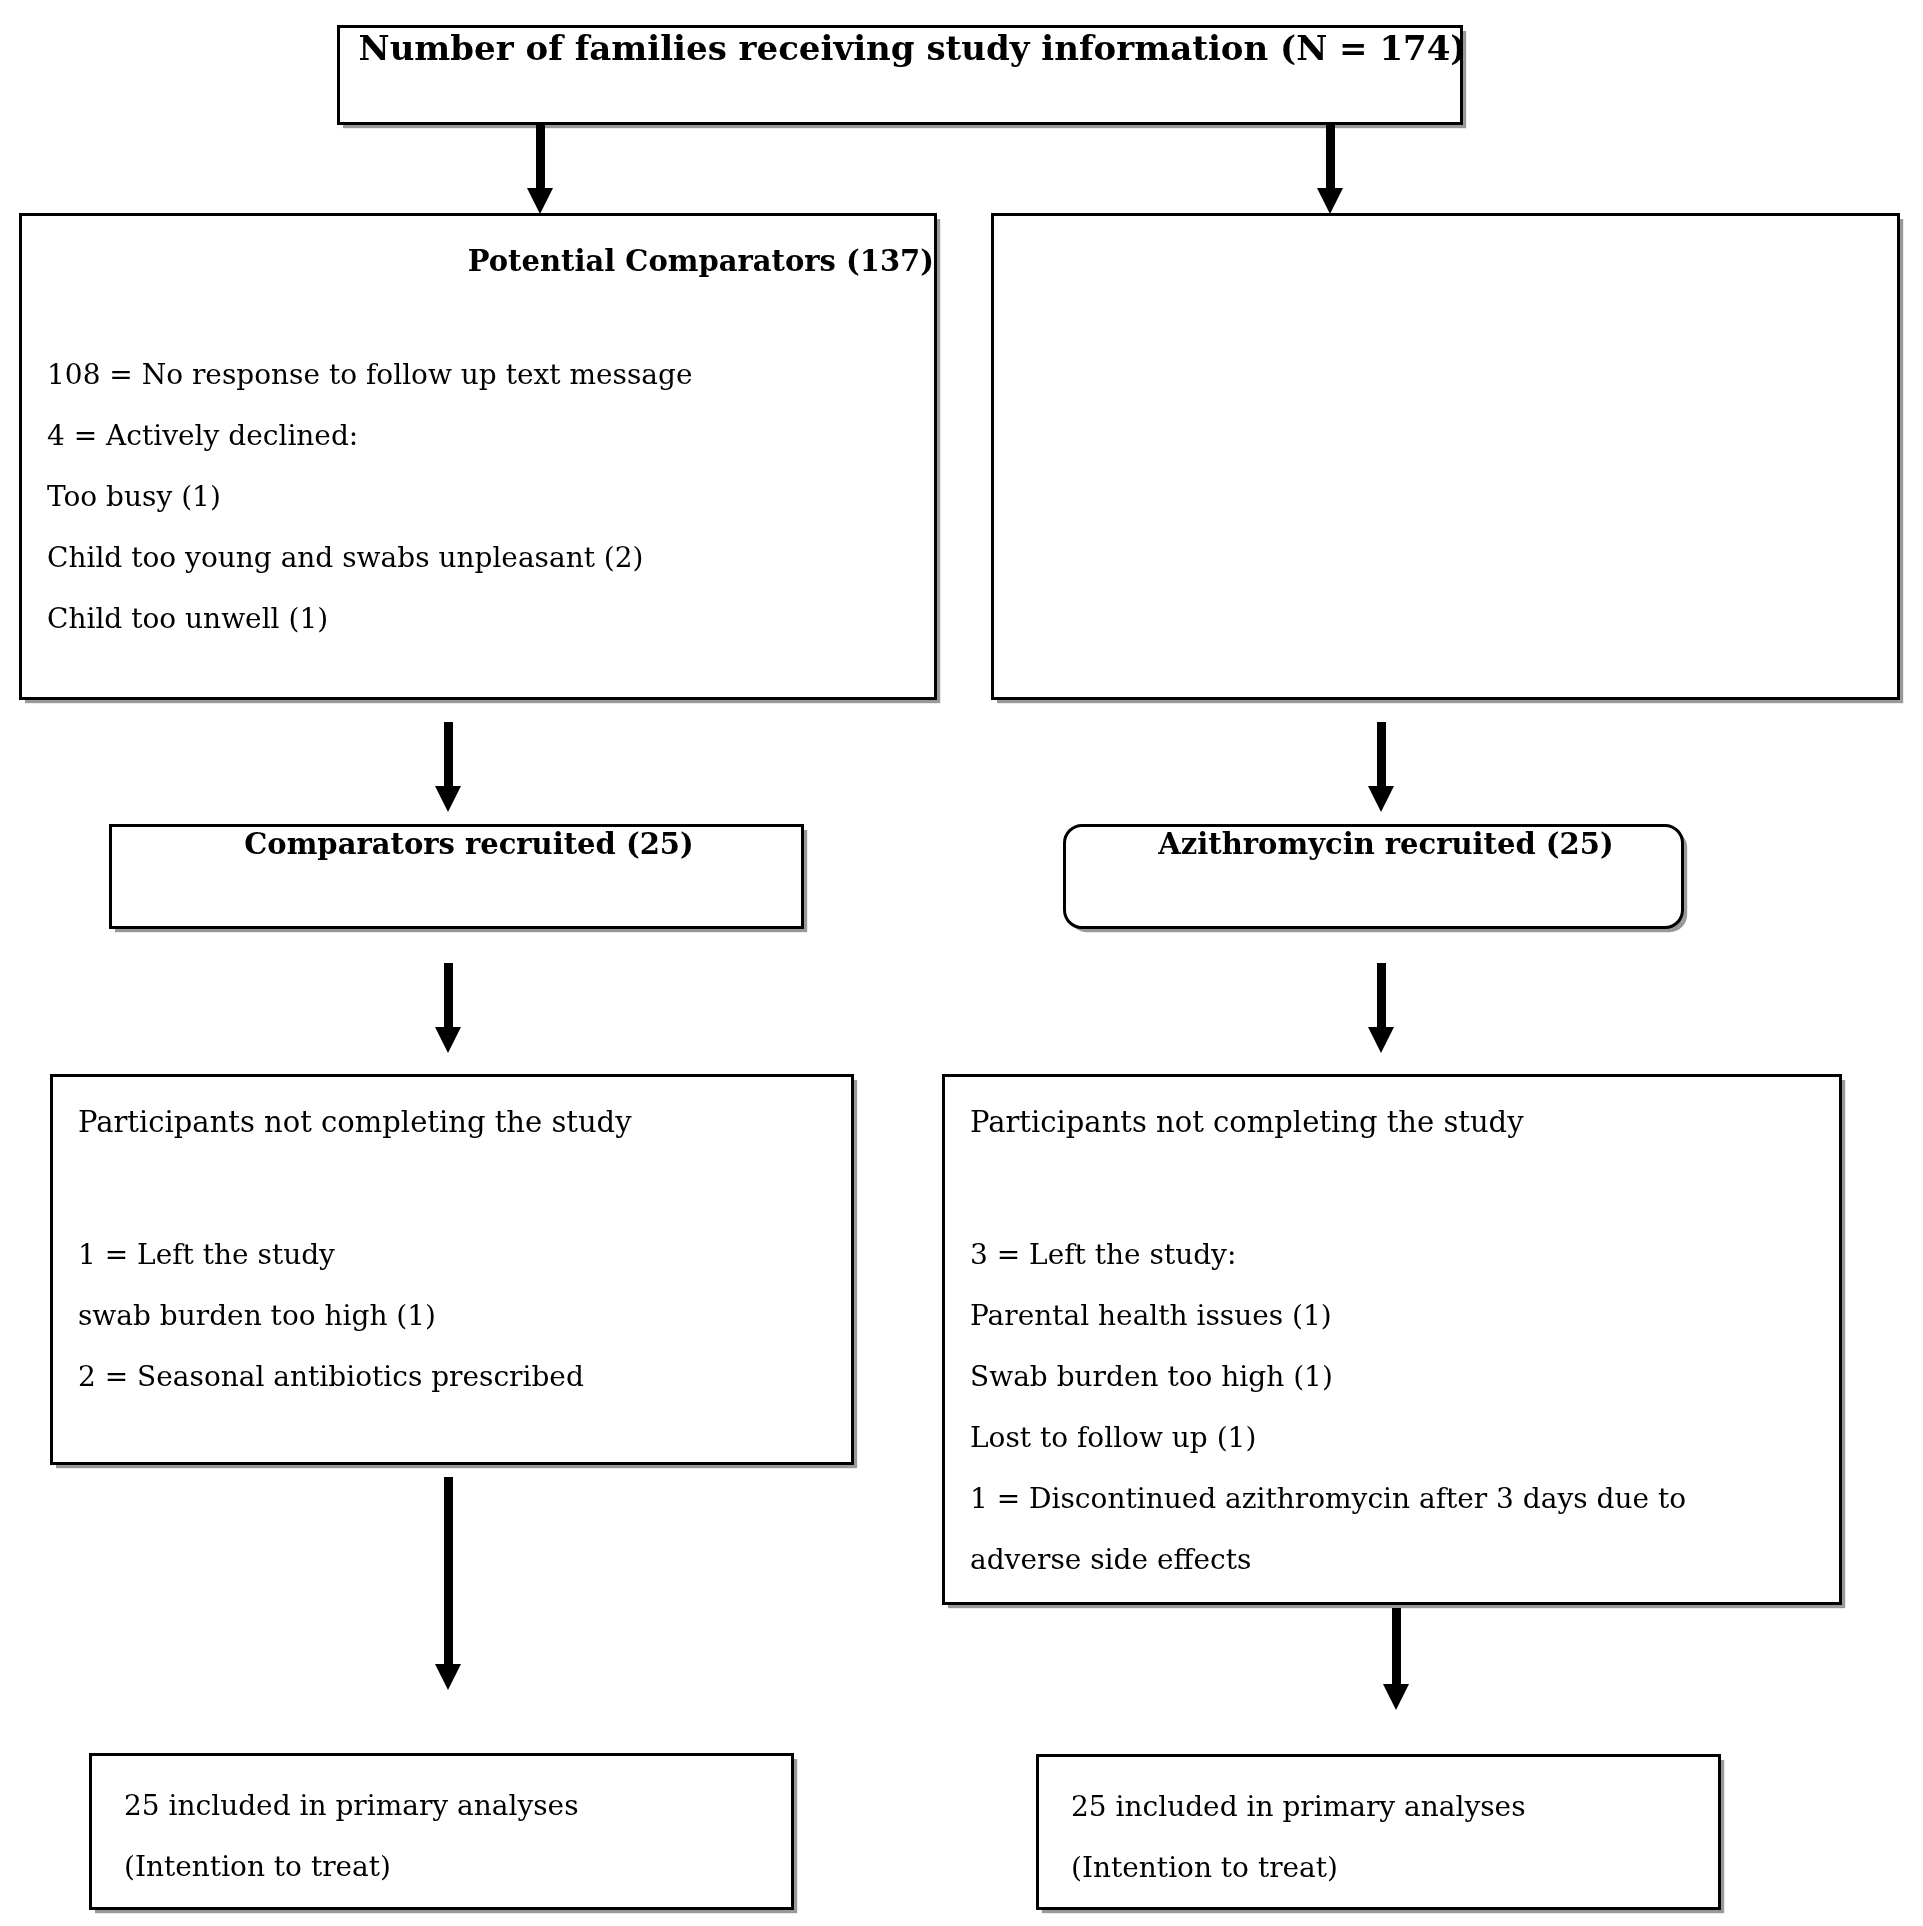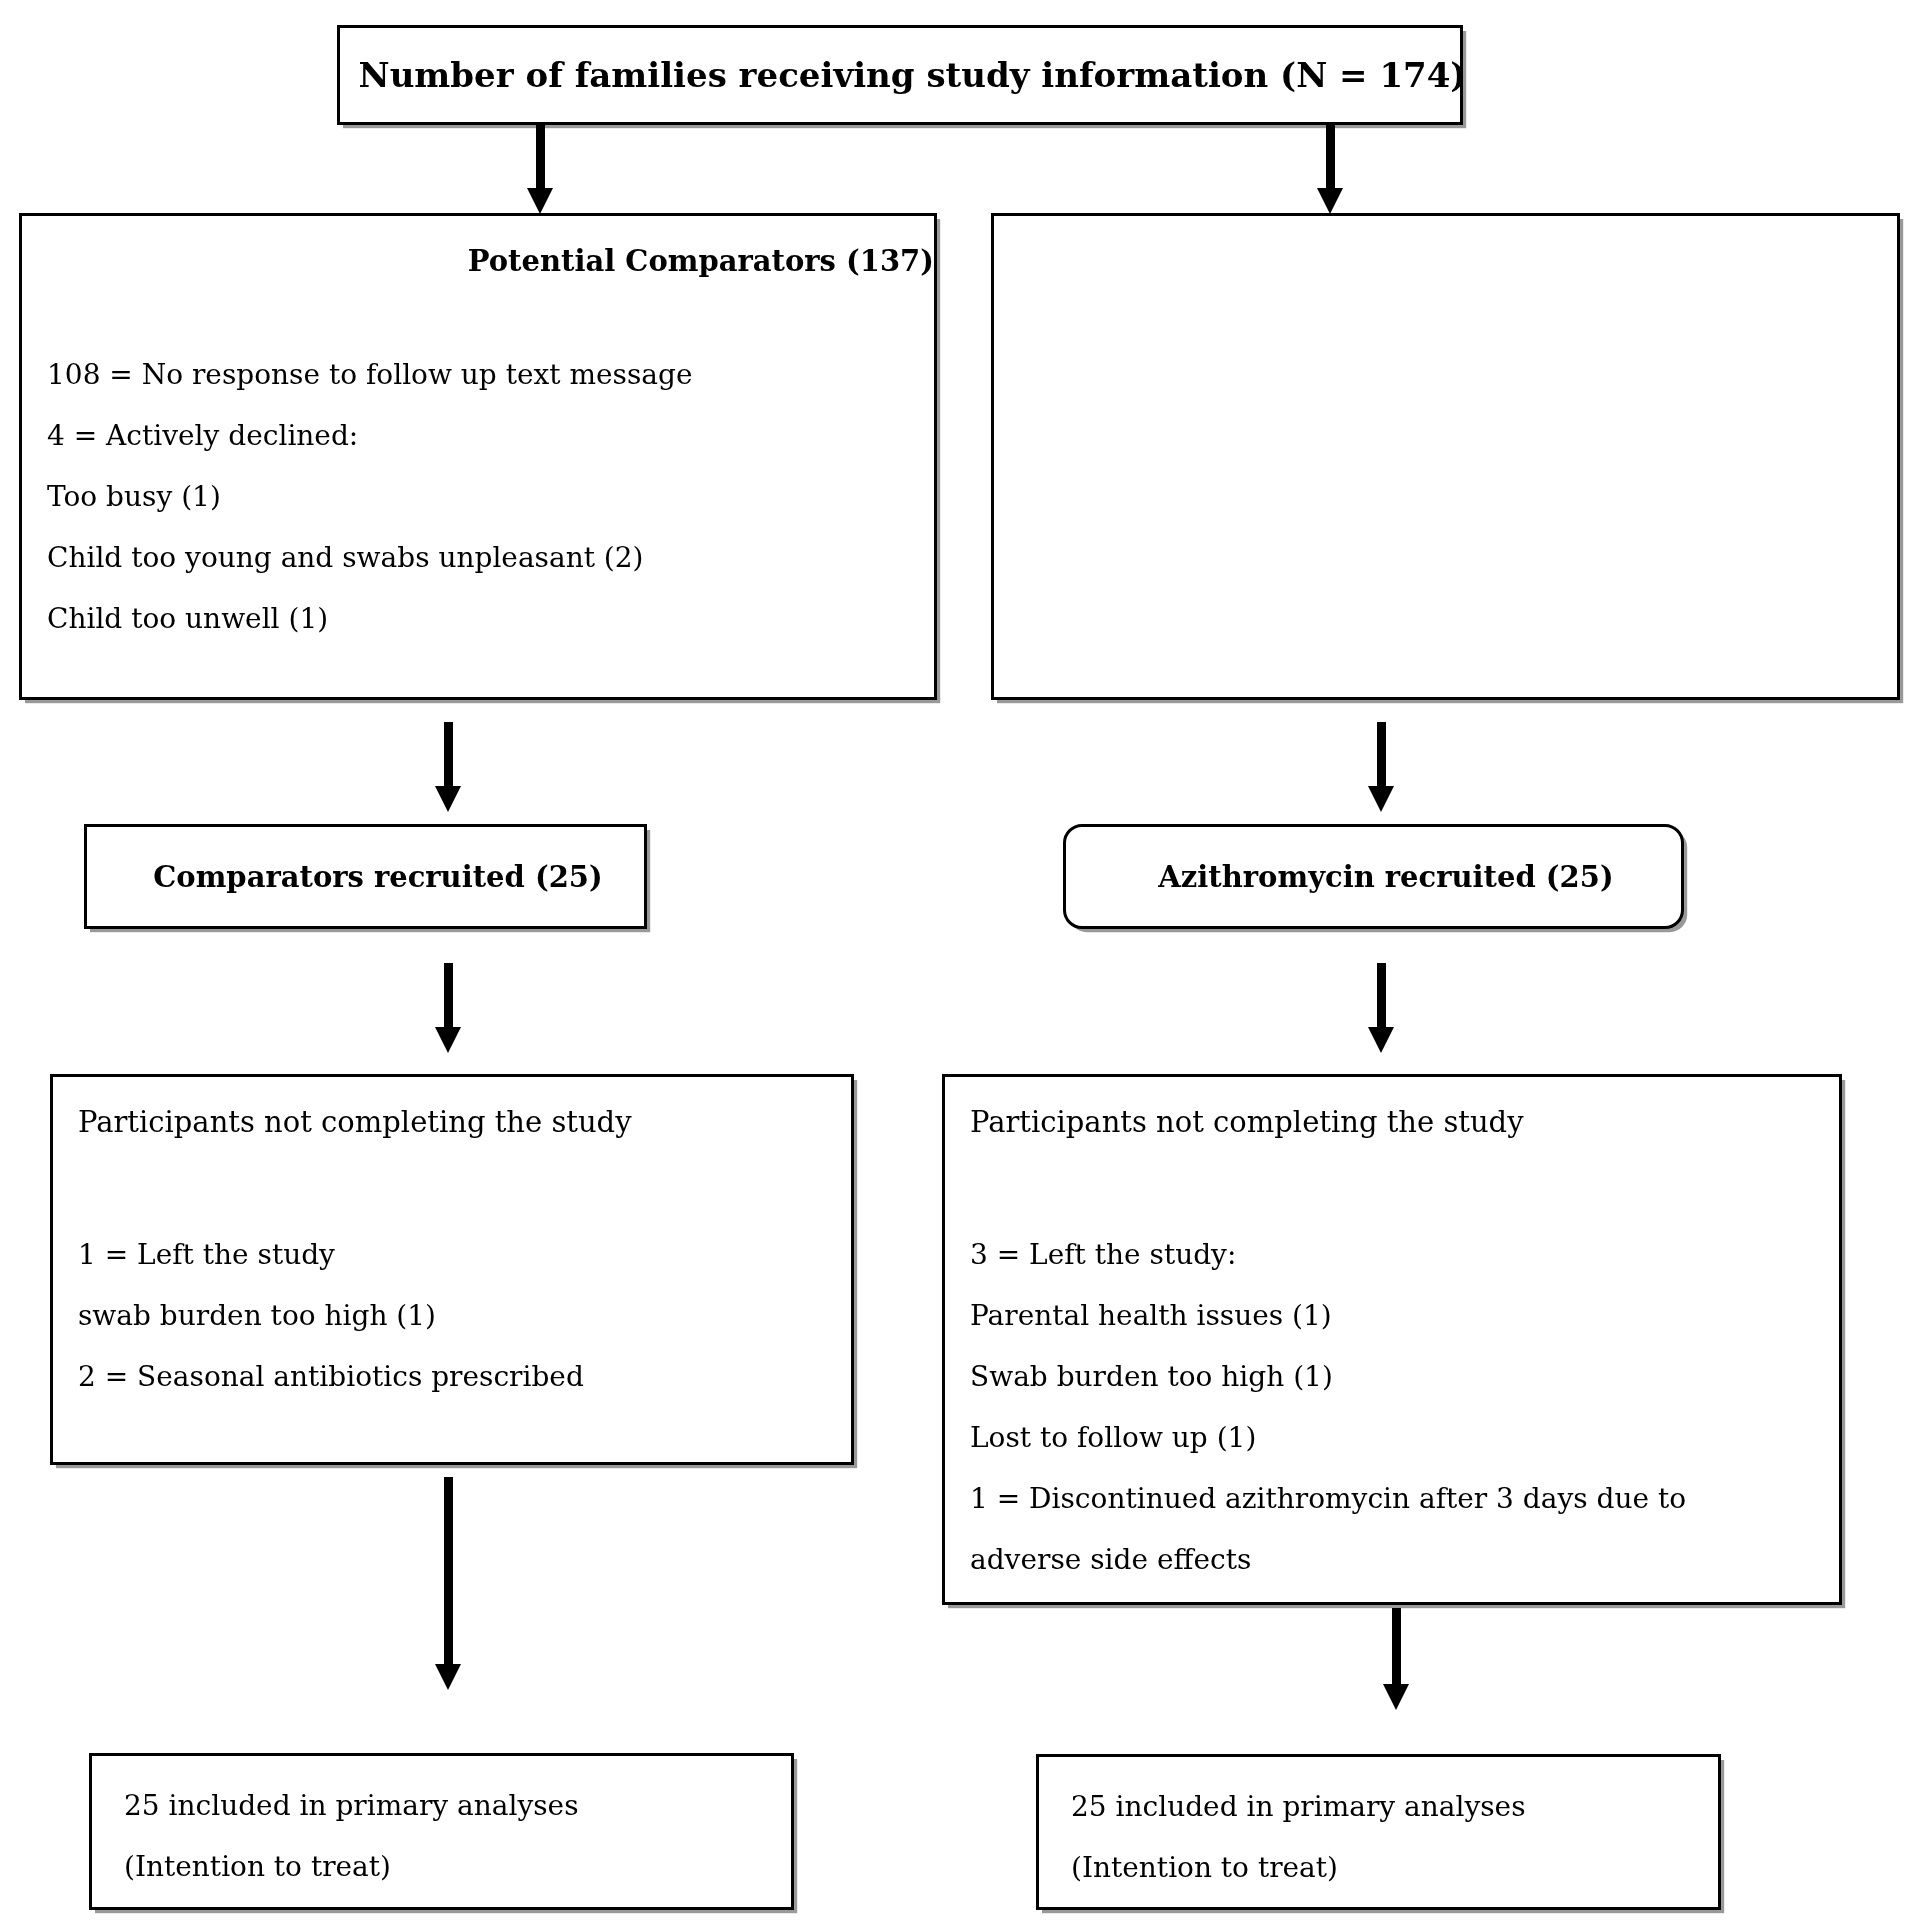--- a/index.html
+++ b/index.html
@@ -19,21 +19,20 @@
   }
   .box {
     position: absolute;
     background: #ffffff;
     border: 3.2px solid #000000;
     box-shadow: 4.6px 4.6px 0 -1.4px #999999;
     box-sizing: border-box;
   }
   .box-center {
     display: flex;
-    align-items: center;
     justify-content: center;
     text-align: center;
     padding-left: 25px;
   }
   .title-bold {
     font-weight: bold;
     font-size: 29px;
   }
   .top-title {
     font-weight: bold;
@@ -128,21 +127,21 @@
 
   <div class="arrow" style="left:435px; top:722px; height:90px;">
     <div class="shaft" style="height:64px;"></div>
     <div class="head"></div>
   </div>
   <div class="arrow" style="left:1368px; top:722px; height:90px;">
     <div class="shaft" style="height:64px;"></div>
     <div class="head"></div>
   </div>
 
-  <div class="box box-center" style="left:84px; top:824px; width:563px; height:105px;">
+  <div class="box box-center" style="left:109px; top:824px; width:695px; height:105px;">
     <div class="title-bold">Comparators recruited (25)</div>
   </div>
   <div class="box box-center" style="left:1063px; top:824px; width:621px; height:105px;border-radius:19px;">
     <div class="title-bold">Azithromycin recruited (25)</div>
   </div>
 
   <div class="arrow" style="left:435px; top:963px; height:90px;">
     <div class="shaft" style="height:64px;"></div>
     <div class="head"></div>
   </div>

